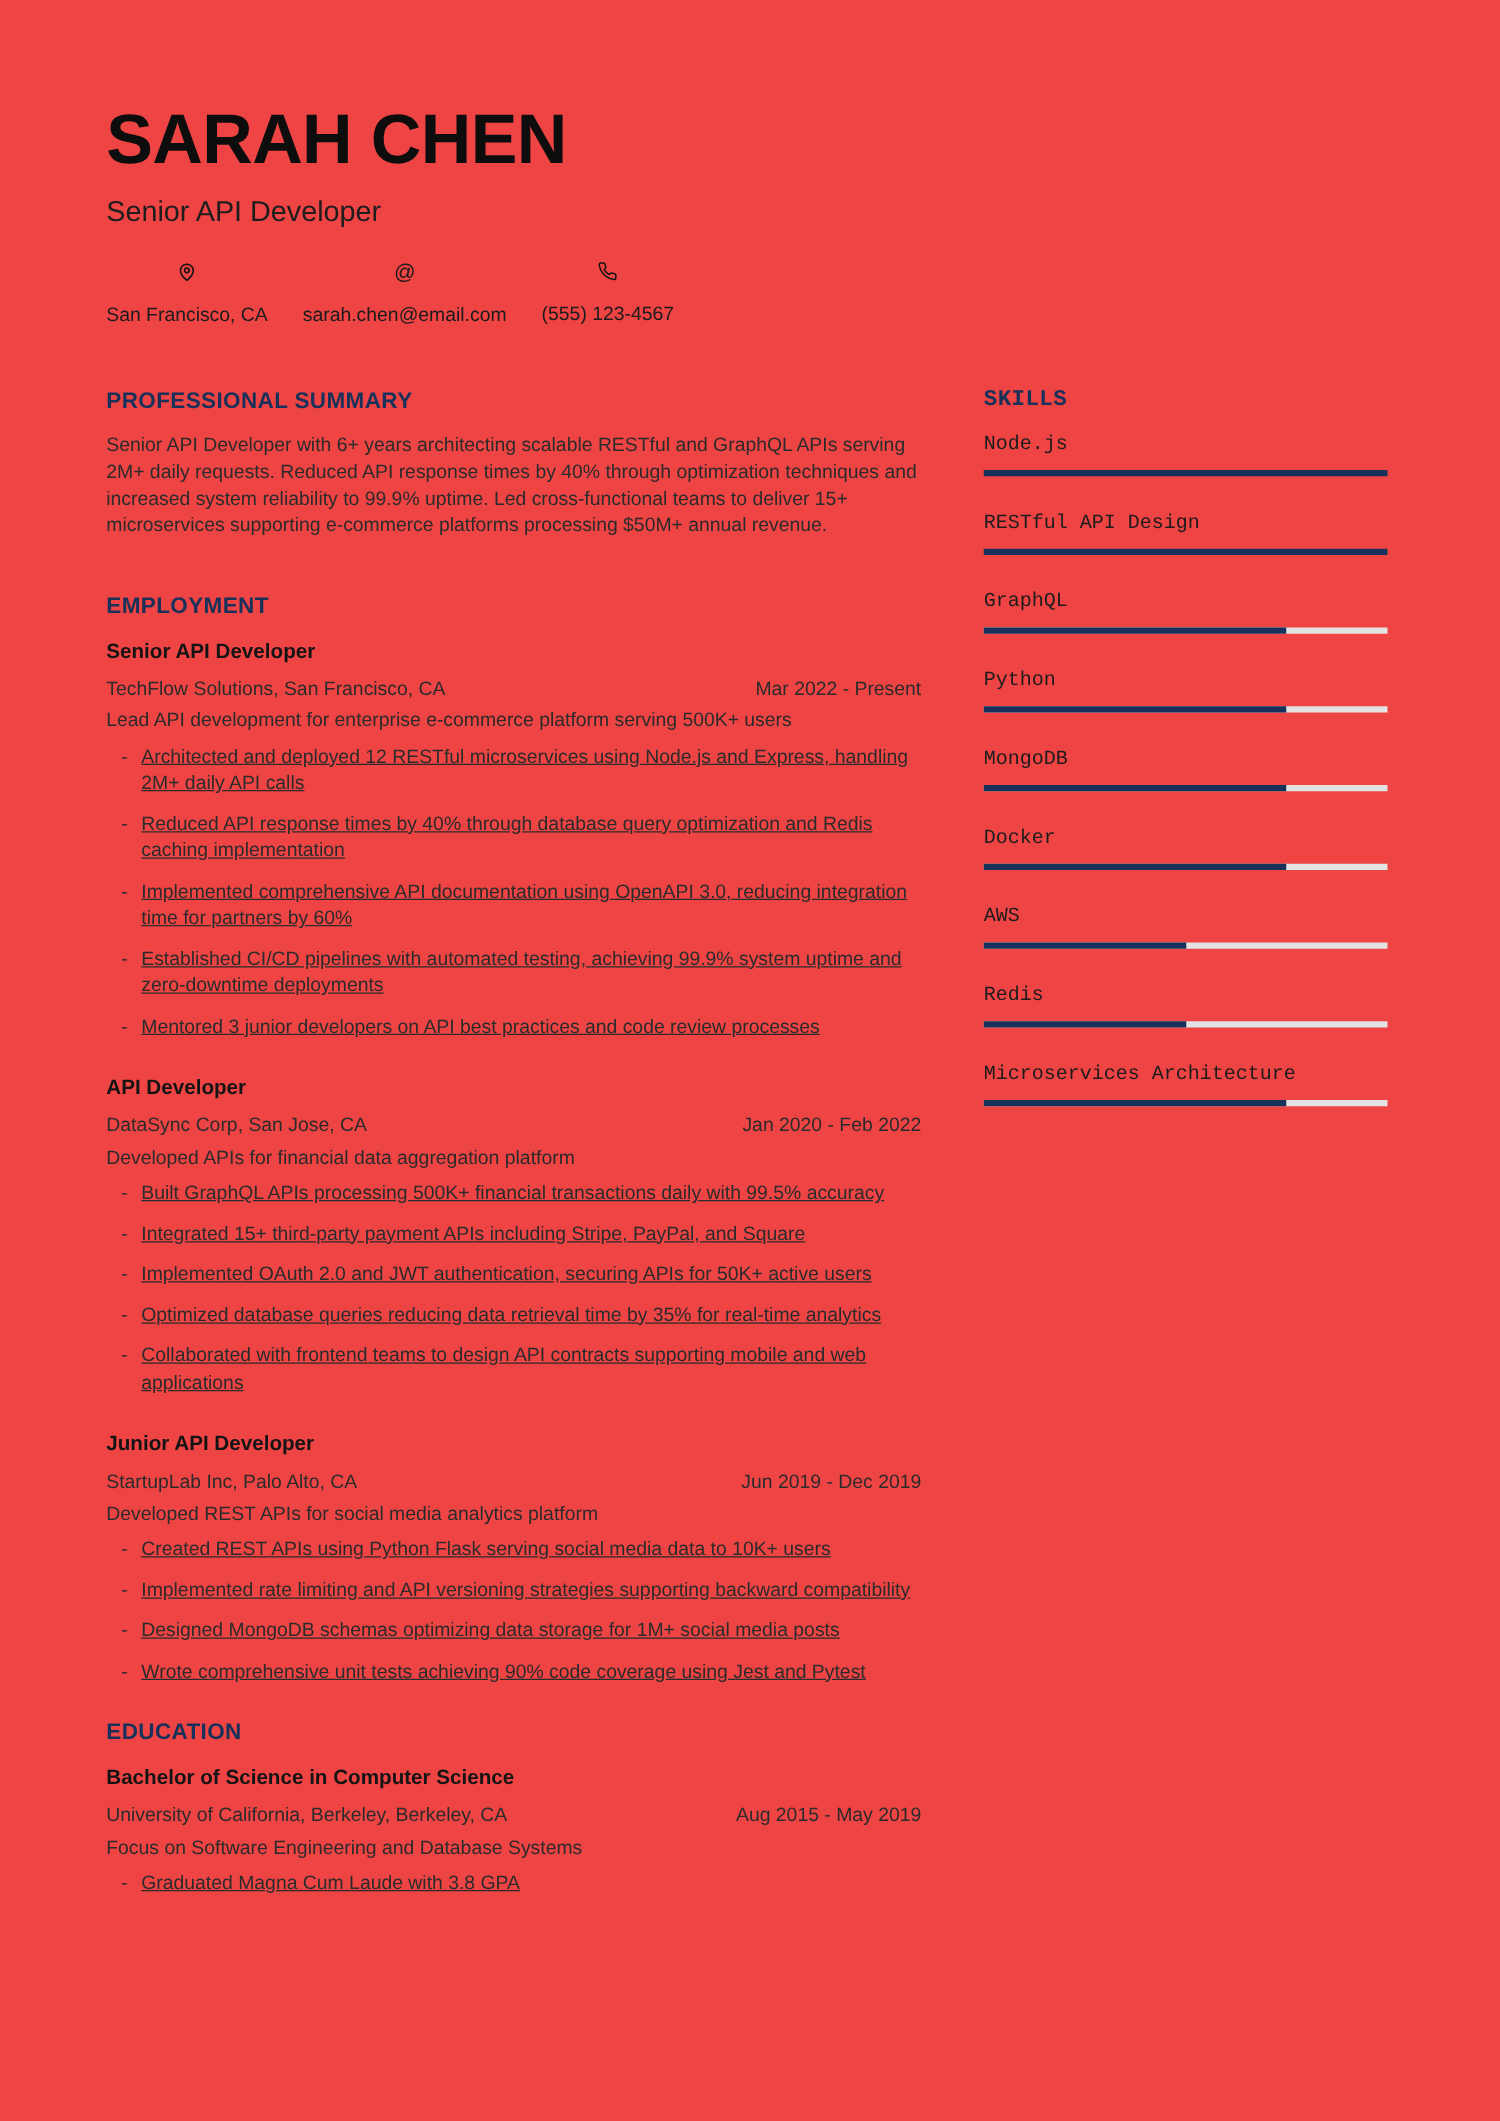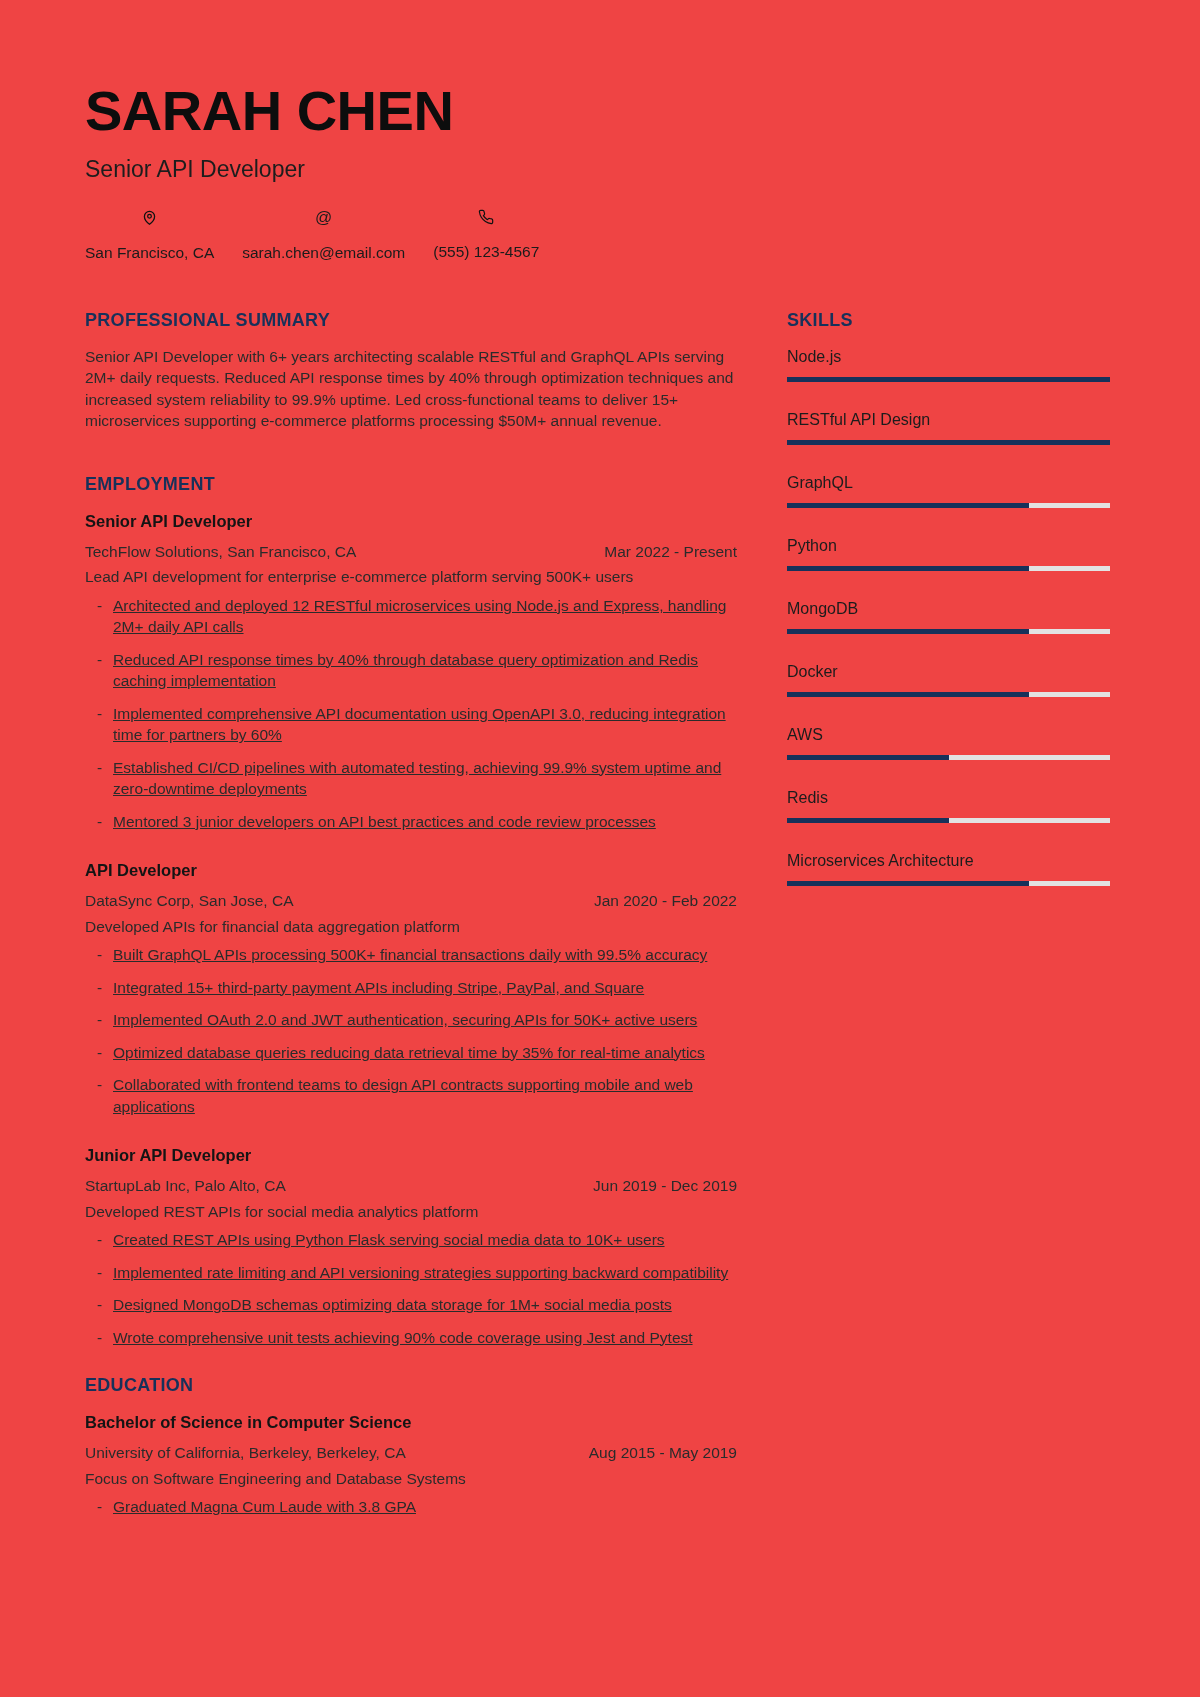--- a/index.html
+++ b/index.html
@@ -21,21 +21,21 @@
     letter-spacing:-0.5px;line-height:1.1;margin-bottom:14px;
   }
   .subtitle{font-size:23px;font-weight:400;color:#1d1d1d;margin-bottom:26px;}
   .contact{display:flex;align-items:center;gap:28px;font-size:15.5px;color:#1b1b1b;}
   .citem{display:flex;align-items:center;gap:18px;flex-direction:column;}
   .citem svg{display:block;}
   .at-glyph{font-size:17px;font-weight:400;line-height:1;}
   
   .columns{display:flex;gap:50px;margin-top:48px;}
   .main-col{width:652px;flex:none;}
-  .side-col{width:323px;flex:none;margin-left:auto;}
+  .side-col{width:323px;flex:none;margin-left:auto;font-family:Liberation Mono, monospace;}
   h2.sec{
     font-size:18px;font-weight:700;color:var(--accent);
     letter-spacing:0.3px;margin-bottom:15px;
   }
   
   .summary-text{font-size:15.5px;line-height:21.5px;color:var(--text);}
   .sec-block{margin-bottom:42px;}
   
   .job{margin-bottom:27px;}
   .job-title{font-size:16.5px;font-weight:700;color:#141414;line-height:22px;margin-bottom:9px;}

